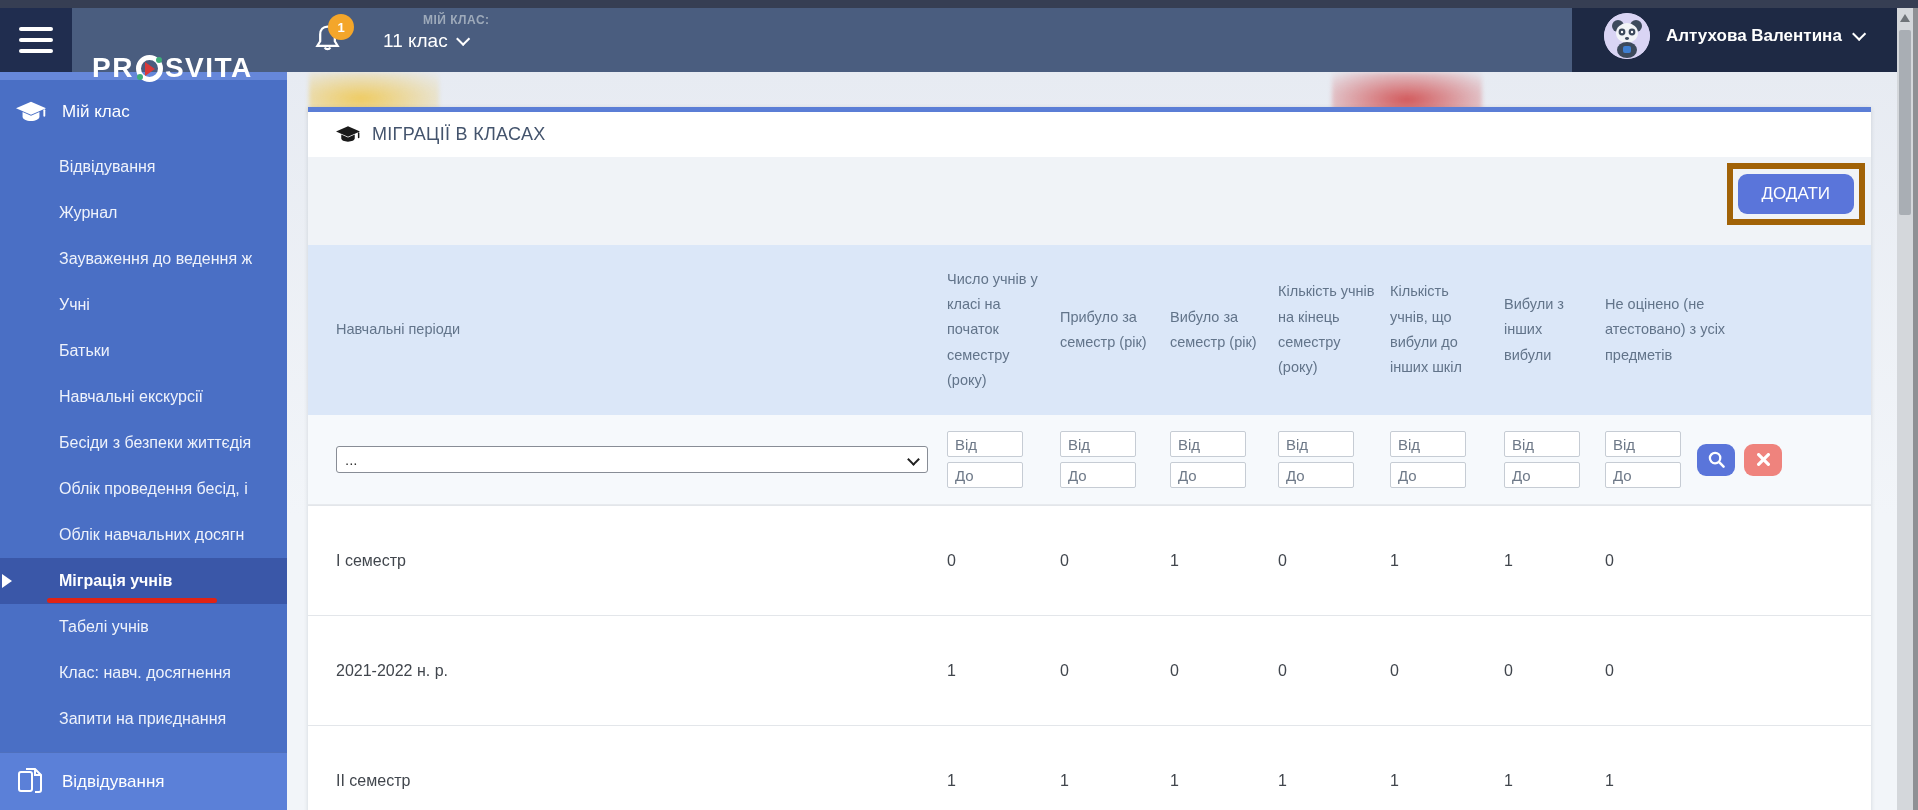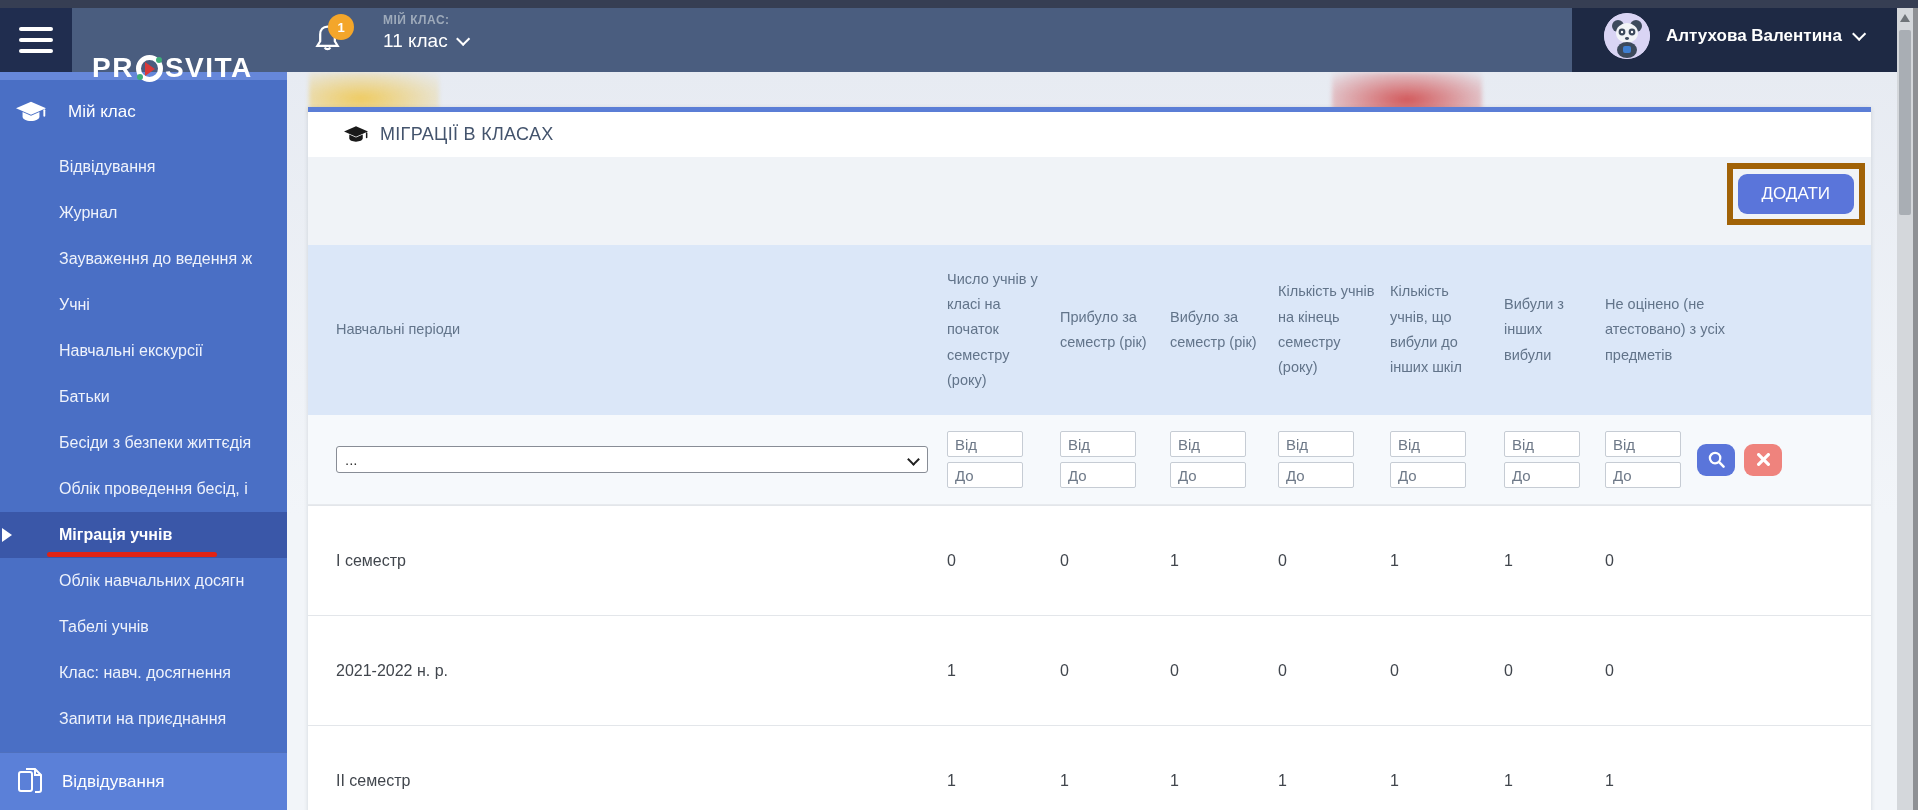--- a/index.html
+++ b/index.html
@@ -12,50 +12,50 @@
   .hamburger { position:absolute; left:0; top:8px; width:72px; height:64px; background:#202d4f; cursor:pointer; display:flex; align-items:center; justify-content:center; flex-direction:column; gap:7px; }
   .hamburger i { display:block; width:34px; height:4px; background:#fff; border-radius:2px; }
   .logo { position:absolute; left:92px; top:20px; color:#fff; font-size:28px; font-weight:bold; letter-spacing:1.5px; display:flex; align-items:center; cursor:pointer;margin-top:32px; }
   .logo-o { position:relative; width:27px; height:27px; border:5px solid #fff; border-radius:50%; margin:0 2px; display:inline-block; }
   .logo-o .play { position:absolute; left:4px; top:2px; width:0; height:0; border-left:10px solid #d93a3a; border-top:7px solid transparent; border-bottom:7px solid transparent; }
   .logo-o .dot1,.logo-o .dot2 { position:absolute; width:6px; height:6px; border-radius:50%; background:#3fae7a; }
   .logo-o .dot1 { right:-4px; top:-3px; } .logo-o .dot2 { left:-4px; bottom:-3px; }
   .bell-wrap { position:absolute; left:314px; top:24px; cursor:pointer; }
   .badge { position:absolute; left:14px; top:-10px; min-width:26px; height:26px; background:#f4a62a; border-radius:50%; color:#fff; font-size:13px; font-weight:bold; display:flex; align-items:center; justify-content:center; }
   .class-block { position:absolute; left:383px; top:13px; cursor:pointer; }
-  .class-label { color:#9eaaba; font-size:12px; font-weight:bold; letter-spacing:.5px; }
+  .class-label { color:#9eaaba; font-size:12px; font-weight:bold; letter-spacing:.5px;margin-left:40px; }
   .class-value { color:#fff; font-size:19px; margin-top:3px; display:flex; align-items:center; gap:8px; }
   .chev { width:10px; height:10px; border-right:2px solid #fff; border-bottom:2px solid #fff; transform:rotate(45deg) translateY(-3px); display:inline-block; }
   .user-area { position:absolute; left:1572px; top:0; width:325px; height:72px; background:#1e2944; display:flex; align-items:center; gap:16px; padding-left:32px; cursor:pointer; }
   .avatar { width:46px; height:46px; border-radius:50%; background:#d9d4f4; overflow:hidden; flex:0 0 auto; }
   .user-name { color:#fff; font-size:17px; font-weight:bold; display:flex; align-items:center; gap:10px; }
 
   
   .scrollbar { position:absolute; right:0; top:0; width:21px; height:810px; background:#d4d7db; border-right:5px solid #8e9094; z-index:8; }
   .sb-up { position:absolute; left:3px; top:14px; width:0; height:0; border-left:5px solid transparent; border-right:5px solid transparent; border-bottom:8px solid #6f7479; cursor:pointer; }
   .sb-thumb { position:absolute; left:2px; top:30px; width:12px; height:185px; background:#a9aeb4; border-radius:2px; cursor:pointer; }
 
   
   .sidebar { position:absolute; left:0; top:72px; width:287px; height:738px; background:#4a6fc5; z-index:4; overflow:hidden; }
   .sidebar-topstrip { height:8px; background:#6687d9; }
-  .side-section-head { height:64px; display:flex; align-items:center; gap:22px; padding-left:16px; color:#fff; font-size:17px; cursor:pointer; }
+  .side-section-head { height:64px; display:flex; align-items:center; gap:16px; padding-left:16px; color:#fff; font-size:17px; cursor:pointer; }
   .side-items { }
   .side-item { height:46px; line-height:46px; padding-left:59px; color:#eef2fb; font-size:16px; white-space:nowrap; overflow:hidden; cursor:pointer; position:relative; }
   .side-item.active { background:#3a57a8; color:#fff; font-weight:bold; }
   .side-item.active .tri { position:absolute; left:2px; top:16px; width:0; height:0; border-left:10px solid #fff; border-top:7px solid transparent; border-bottom:7px solid transparent; }
   .red-underline { position:absolute; left:47px; bottom:1px; width:170px; height:5px; background:#e02314; border-radius:3px; }
   .side-bottom { position:absolute; left:0; bottom:0; width:287px; height:58px; background:#5b80d8; border-top:1px solid rgba(0,0,0,.12); display:flex; align-items:center; gap:18px; padding-left:18px; color:#fff; font-size:17px; cursor:pointer; }
 
   
   .content { position:absolute; left:287px; top:72px; width:1612px; height:738px; background:linear-gradient(180deg,#e7ebf2 0%,#f2f5f9 60%); overflow:hidden; }
   .deco-yellow { position:absolute; left:22px; top:0; width:130px; height:44px; background:radial-gradient(ellipse at 40% 60%, #eecb62 0%, rgba(238,203,98,.25) 70%, transparent 100%); filter:blur(2px); z-index:0; }
   .deco-red { position:absolute; left:1045px; top:0; width:150px; height:46px; background:radial-gradient(ellipse at 50% 60%, #d2595b 0%, rgba(210,89,91,.3) 70%, transparent 100%); filter:blur(2px); z-index:0; }
   .card { position:absolute; left:21px; top:35px; width:1563px; height:760px; background:#fff; border-top:5px solid #5b7ed6; box-shadow:0 1px 4px rgba(60,70,90,.18); z-index:1; }
 
-  .card-title { height:45px; display:flex; align-items:center; gap:12px; padding-left:36px; color:#44546d; font-size:18px; letter-spacing:.3px; }
+  .card-title { height:45px; display:flex; align-items:center; gap:12px; padding-left:28px; color:#44546d; font-size:18px; letter-spacing:.3px; }
   .toolbar { height:88px; background:#f0f3f7; position:relative; }
   .red-annotation { position:absolute; right:6px; top:6px; border:6px solid #a16207; padding:5px; }
   .add-btn { background:#5a75da; color:#fff; border:none; font-size:17px; font-family:inherit; padding:10px 24px; border-radius:9px; cursor:pointer; }
 
   .grid-row { display:grid; grid-template-columns:611px 113px 110px 108px 112px 114px 101px 150px 1fr; padding:0 28px; align-items:center; }
   .thead { height:170px; background:#dbe7f8; color:#62748a; font-size:14.5px; line-height:1.75; }
   .thead > div { padding-right:14px; }
 
   .filter-row { height:90px; background:#f6f9fc; border-bottom:1px solid #e7eaee; }
   .sel-wrap { position:relative; width:592px; }
@@ -144,30 +144,30 @@
       <path d="M7 11 L7 16 C7 18.5 11 20.5 16 20.5 C21 20.5 25 18.5 25 16 L25 11 L16 15 Z" fill="#fff"></path>
       <rect x="29.2" y="8" width="2" height="8" rx="1" fill="#fff"></rect>
     </svg>
     <span>Мій клас</span>
   </div>
   <div class="side-items">
     <div class="side-item"><span>Відвідування</span></div>
     <div class="side-item"><span>Журнал</span></div>
     <div class="side-item"><span>Зауваження до ведення ж</span></div>
     <div class="side-item"><span>Учні</span></div>
+    <div class="side-item"><span>Батьки</span></div>
     <div class="side-item"><span>Навчальні екскурсії</span></div>
-    <div class="side-item"><span>Батьки</span></div>
     <div class="side-item"><span>Бесіди з безпеки життєдія</span></div>
     <div class="side-item"><span>Облік проведення бесід, і</span></div>
+    <div class="side-item"><span>Облік навчальних досягн</span></div>
     <div class="side-item active">
       <span class="tri"></span>
       <span>Міграція учнів</span>
       <span class="red-underline"></span>
     </div>
-    <div class="side-item"><span>Облік навчальних досягн</span></div>
     <div class="side-item"><span>Табелі учнів</span></div>
     <div class="side-item"><span>Клас: навч. досягнення</span></div>
     <div class="side-item"><span>Запити на приєднання</span></div>
   </div>
   <div class="side-bottom">
     <svg width="26" height="28" viewBox="0 0 26 28">
       <rect x="1" y="4" width="13" height="19" rx="2" fill="none" stroke="#fff" stroke-width="2"></rect>
       <path d="M8 1 L17 1 L23 7 L23 22 a2 2 0 0 1 -2 2 L17 24" fill="none" stroke="#fff" stroke-width="2"></path>
       <path d="M17 1 L17 7 L23 7" fill="none" stroke="#fff" stroke-width="2"></path>
     </svg>

